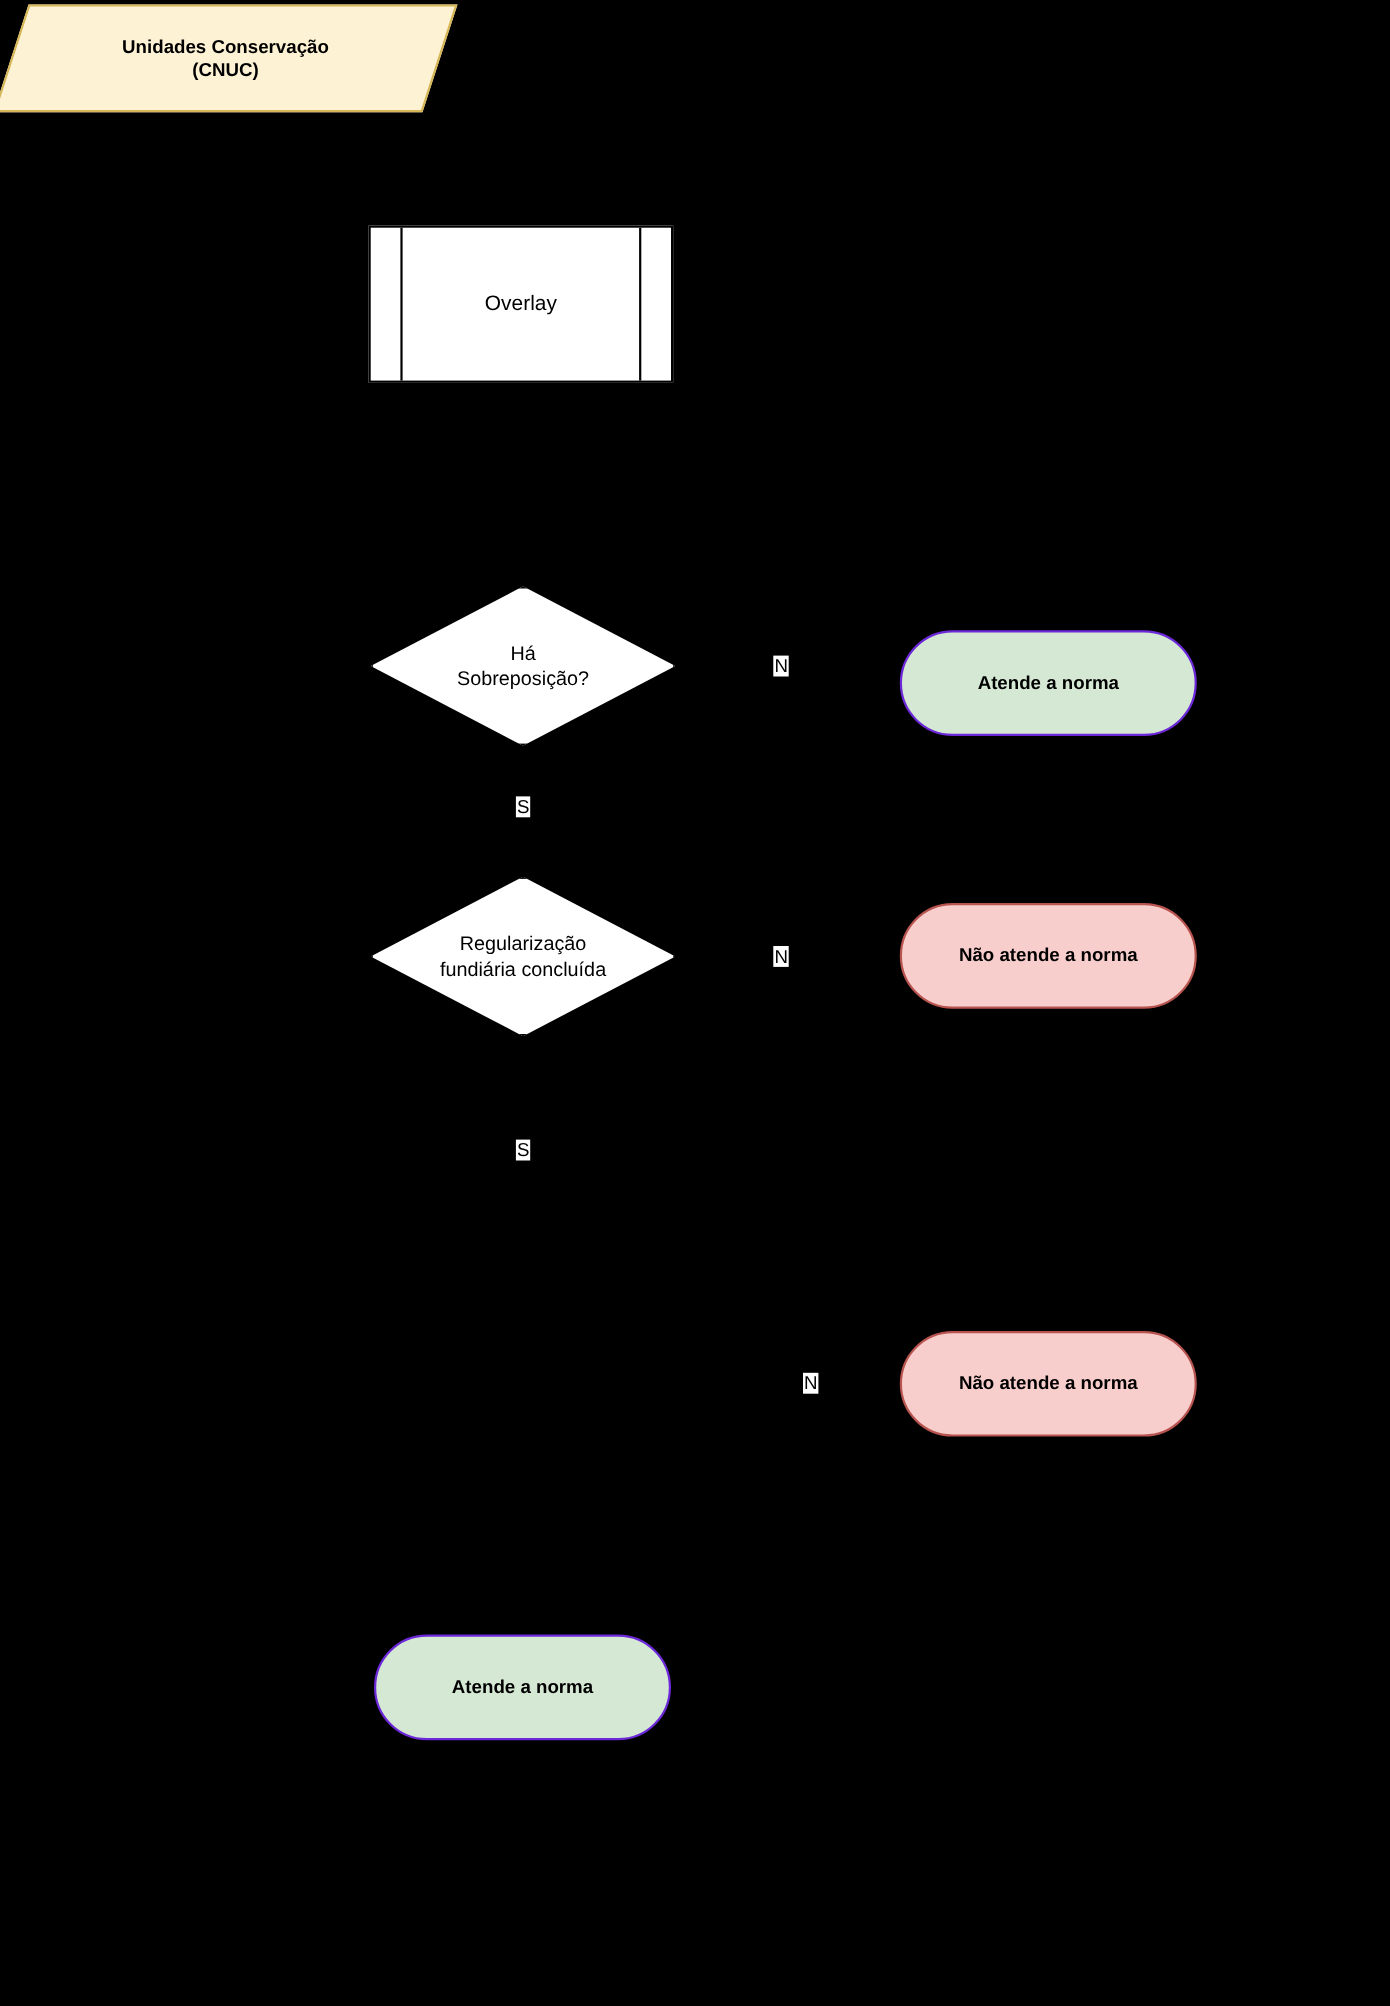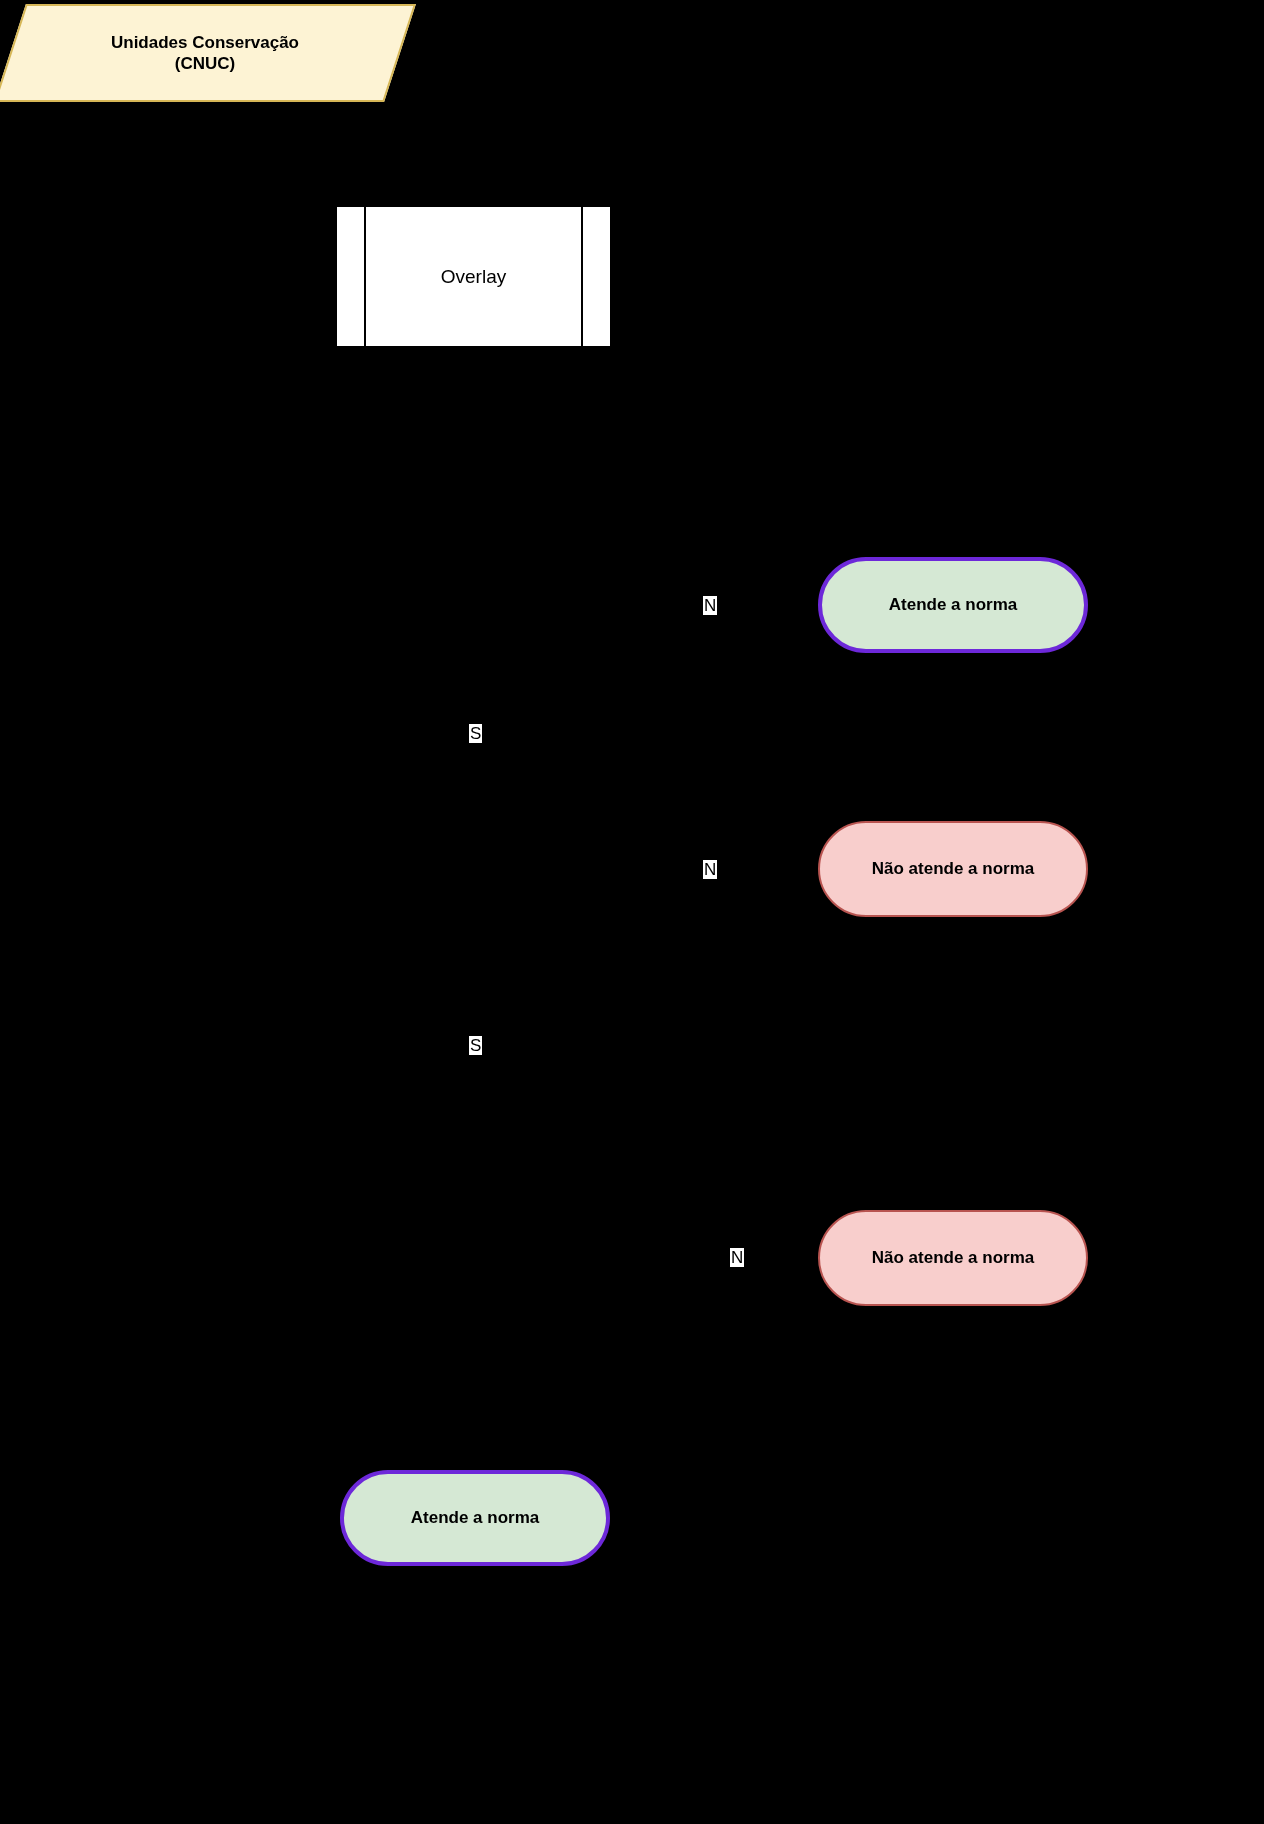--- a/index.html
+++ b/index.html
@@ -87,21 +87,22 @@
     color: #000;
     max-width: 78%;
   }
 
   
   .pill {
     border-radius: 999px;
   }
   .pill.green {
     background: #d5e8d4;
-    border: 4px solid #6d28d9;
+    border: 2px solid #6d28d9;
+    margin-top: 16px;
   }
   .pill.red {
     background: #f8cecc;
     border: 2px solid #b85450;
     justify-content: center;
   }
   .pill .lbl {
     font-weight: bold;
     font-size: 17px;
     color: #000;
@@ -129,28 +130,38 @@
 (CNUC)</div>
   </div>
 
 
   <div class="node proc" style="left:335px; top:205px; width:277px; height:143px;">
     <div class="bar left"></div>
     <div class="bar right"></div>
     <div class="lbl">Overlay</div>
   </div>
 
+  <div class="node diamond" style="left:337px; top:533px; width:277px; height:145px;">
+    <div class="shape"></div>
+    <div class="lbl">Há
+Sobreposição?</div>
+  </div>
 
   <div class="edge-label" style="left:703px; top:596px;">N</div>
   <div class="edge-label" style="left:469px; top:724px;">S</div>
 
   <div class="node pill green" style="left:818px; top:557px; width:270px; height:96px;">
     <div class="lbl">Atende a norma</div>
   </div>
 
+  <div class="node diamond" style="left:337px; top:797px; width:277px; height:145px;">
+    <div class="shape"></div>
+    <div class="lbl">Regularização
+fundiária concluída</div>
+  </div>
 
   <div class="edge-label" style="left:703px; top:860px;">N</div>
   <div class="edge-label" style="left:469px; top:1036px;">S</div>
 
   <div class="node pill red" style="left:818px; top:821px; width:270px; height:96px;">
     <div class="lbl">Não atende a norma</div>
   </div>
 
 
   <div class="edge-label" style="left:730px; top:1248px;">N</div>

